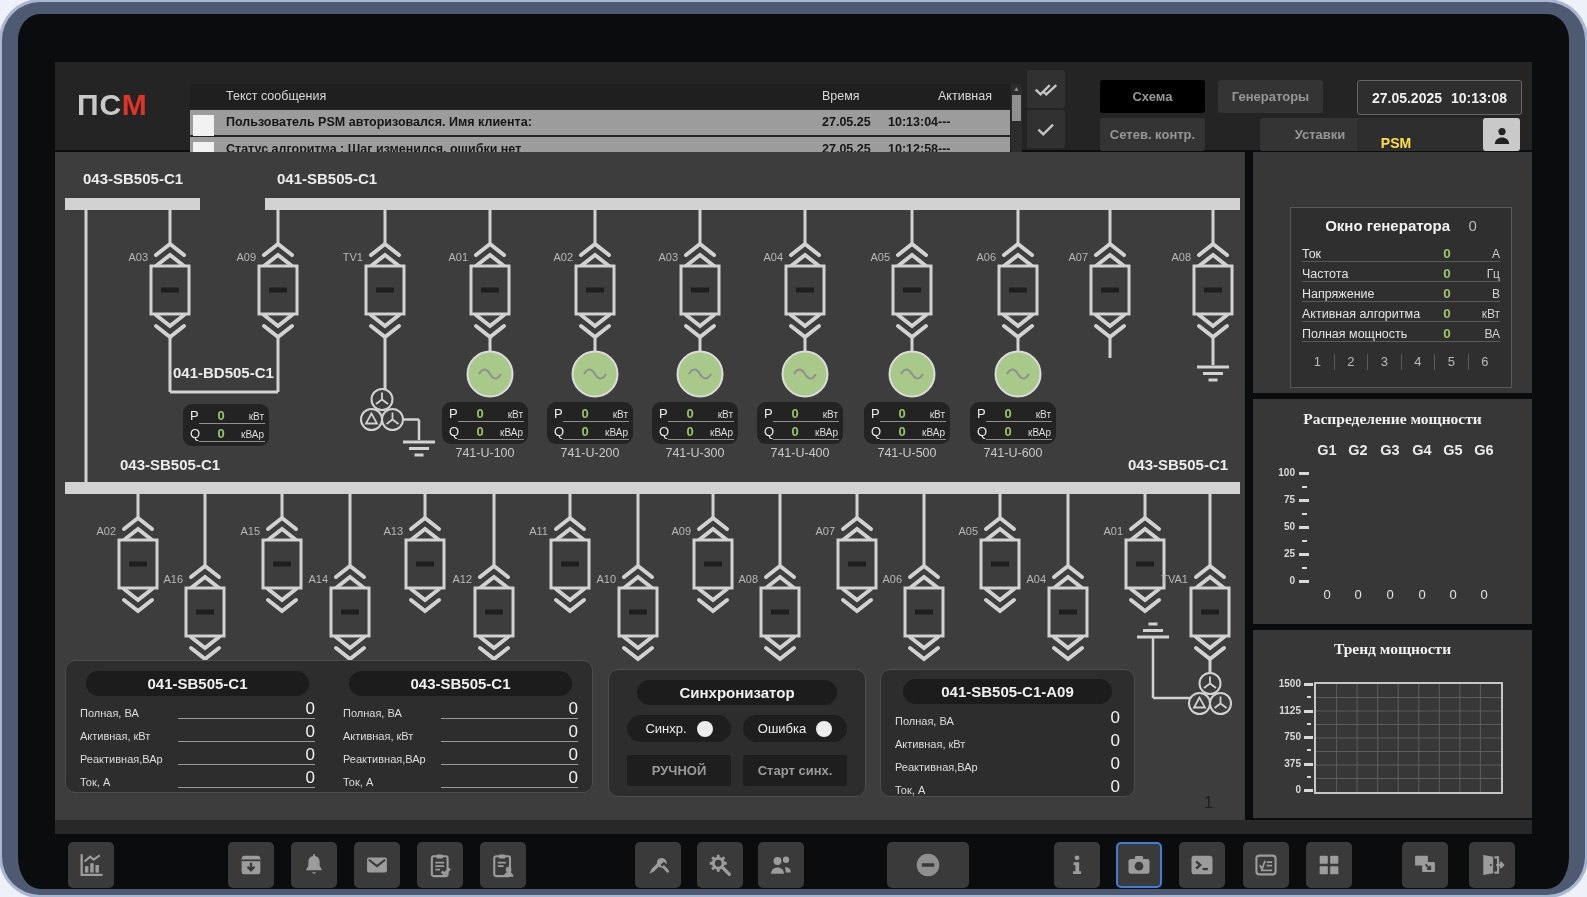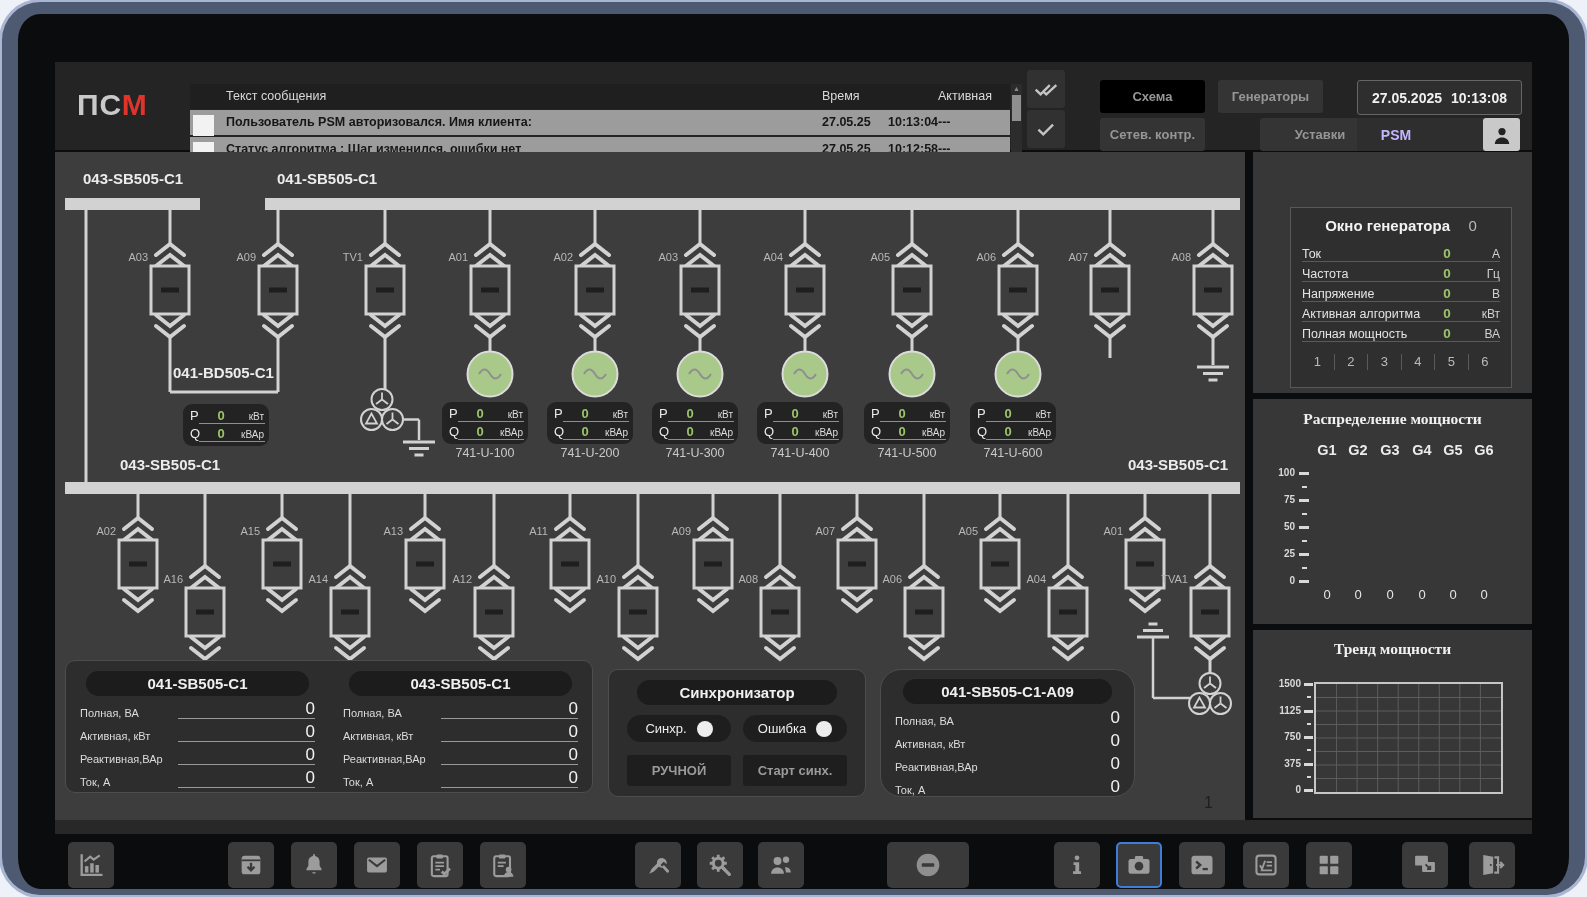--- a/index.html
+++ b/index.html
@@ -23,21 +23,21 @@
   .sarr{position:absolute;left:0;width:11px;text-align:center;font-size:7px;color:#888;}
   .chkbtn{position:absolute;width:38px;height:38px;background:#313131;border-radius:3px;
           display:flex;align-items:center;justify-content:center;}
   .navbtn{position:absolute;width:105px;height:33px;border:none;border-radius:3px;background:#343434;
           color:#969696;font-weight:bold;font-size:13px;font-family:inherit;}
   .navbtn.active{background:#000000;}
   .dtbox{position:absolute;left:1302px;top:18px;width:163px;height:33px;background:#2e2e2e;
          border:1px solid #666;border-radius:3px;color:#f0f0f0;font-weight:bold;font-size:14px;
          display:flex;align-items:center;justify-content:center;gap:9px;}
   .userbox{position:absolute;left:1302px;top:56px;width:163px;height:33px;background:#2e2e2e;border-radius:3px;
-         color:#c4b5fd;font-weight:bold;font-size:14px;display:flex;align-items:center;gap:48px;}
+         color:#fde047;font-weight:bold;font-size:14px;display:flex;align-items:flex-end;gap:48px;}
   .userbox .uname{flex:1;text-align:center;}
   .uicon{width:37px;height:33px;background:#c9c9c9;border-radius:3px;display:flex;align-items:center;justify-content:center;}
   
   .diagram{position:absolute;left:55px;top:152px;width:1190px;height:668px;background:#3d3d3d;}
   .diagram svg{position:absolute;left:0;top:0;}
   .blab{font-size:11px;fill:#b7b7b7;}
   .buslab{font-size:15px;font-weight:bold;fill:#ececec;}
   .unitlab{font-size:12.5px;fill:#c9c9c9;}
   .pq-l{font-size:13px;fill:#eaeaea;} .pq-v{font-size:13px;font-weight:bold;fill:#9cc46a;}
   .pq-u{font-size:10px;fill:#dcdcdc;}
@@ -664,21 +664,21 @@
           <span>Ошибка</span>
             <span class="lamp"></span>
         </div>
       </div>
       <div style="display:flex;justify-content:space-between;margin:13px 18px 0 18px;">
         <button class="syncbtn">РУЧНОЙ</button>
         <button class="syncbtn">Старт синх.</button>
       </div>
     </div>
 
-    <div class="panel" style="left:825px;top:517px;width:255px;height:128px;border-radius:21px;">
+    <div class="panel" style="left:825px;top:517px;width:255px;height:128px;">
       <div class="pill" style="margin:9px 22px 3px 22px;">041-SB505-C1-A09</div>
       <div class="prow">
           <span class="pl" style="width:118px;">Полная, ВА</span>
           <span class="pv">0</span>
         </div>
       <div class="prow">
           <span class="pl" style="width:118px;">Активная, кВт</span>
           <span class="pv">0</span>
         </div>
       <div class="prow">

